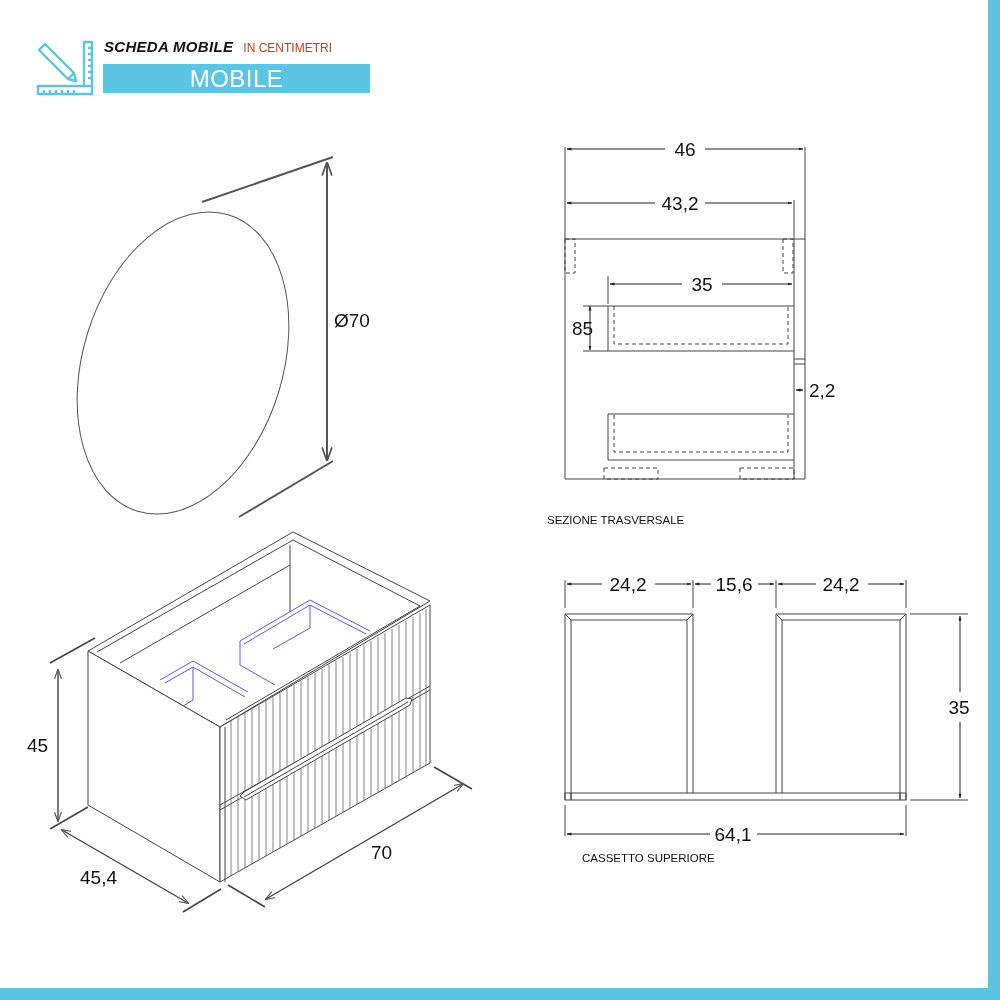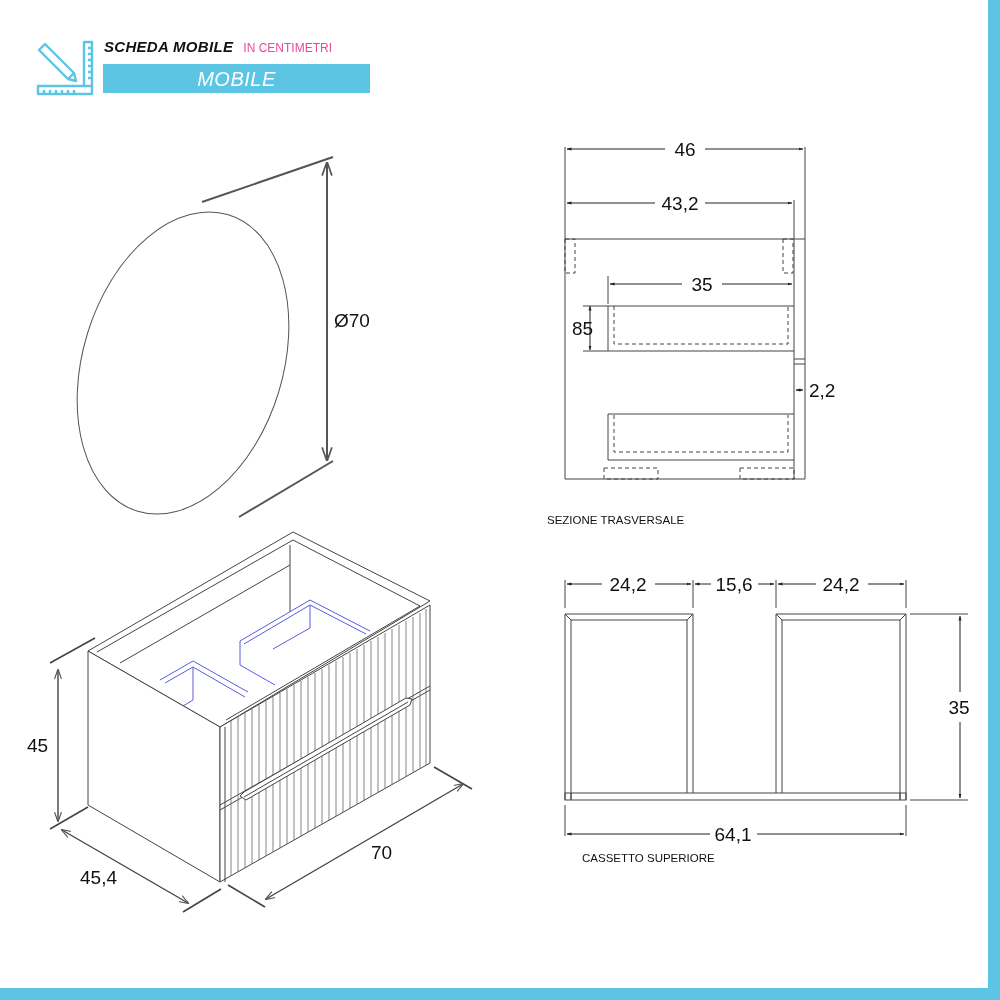--- a/index.html
+++ b/index.html
@@ -2,22 +2,22 @@
 <html><head>
 <meta charset="utf-8">
 <style>
   html, body { margin: 0; padding: 0; background: #ffffff; }
   body { width: 1000px; height: 1000px; position: relative; overflow: hidden; font-family: "Liberation Sans", sans-serif; }
   .frame-right { position: absolute; left: 988px; top: 0; width: 12px; height: 1000px; background: #5bc5e3; }
   .frame-bottom { position: absolute; left: 0; top: 988px; width: 1000px; height: 12px; background: #5bc5e3; }
   .header-icon { position: absolute; left: 36px; top: 40px; width: 58px; height: 56px; }
   .header-title { position: absolute; left: 104px; top: 38px; font-size: 15px; color: #111; white-space: nowrap; }
   .header-title .t1 { font-style: italic; font-weight: bold; letter-spacing: 0.3px; }
-  .header-title .t2 { font-size: 12px; margin-left: 6px; color: #ec4899; }
-  .header-band { position: absolute; left: 103px; top: 64px; width: 267px; height: 29px; background: #5bc5e3; color: #ffffff; font-size: 20px; text-align: center; line-height: 30px; letter-spacing: 0.5px; font-style: italic; }
+  .header-title .t2 { font-size: 12px; margin-left: 6px; color: #c2410c; }
+  .header-band { position: absolute; left: 103px; top: 64px; width: 267px; height: 29px; background: #5bc5e3; color: #ffffff; font-size: 24px; text-align: center; line-height: 30px; letter-spacing: 0.5px; }
   svg.drawing { position: absolute; left: 0; top: 0; }
   .dimtxt { font-family: "Liberation Sans", sans-serif; font-size: 19px; fill: #111; }
   .caption { font-family: "Liberation Sans", sans-serif; font-size: 11.5px; fill: #111; }
 </style>
 </head>
 <body>
 
 <div class="frame-right"></div>
 <div class="frame-bottom"></div>
 

